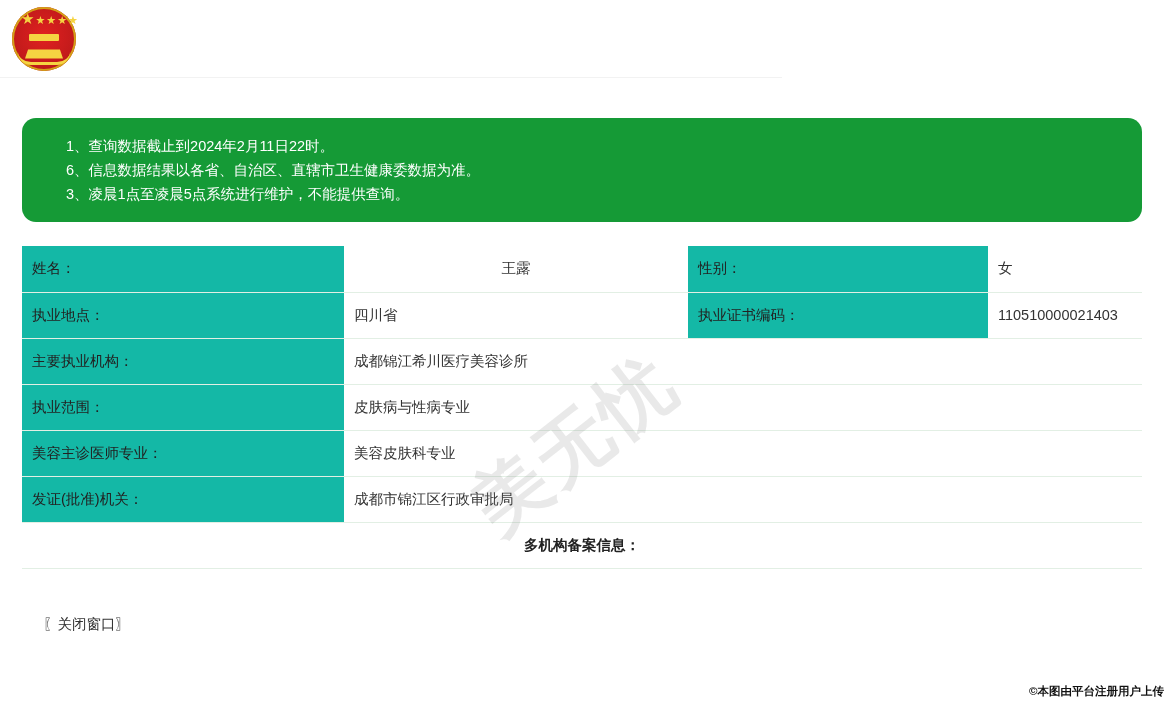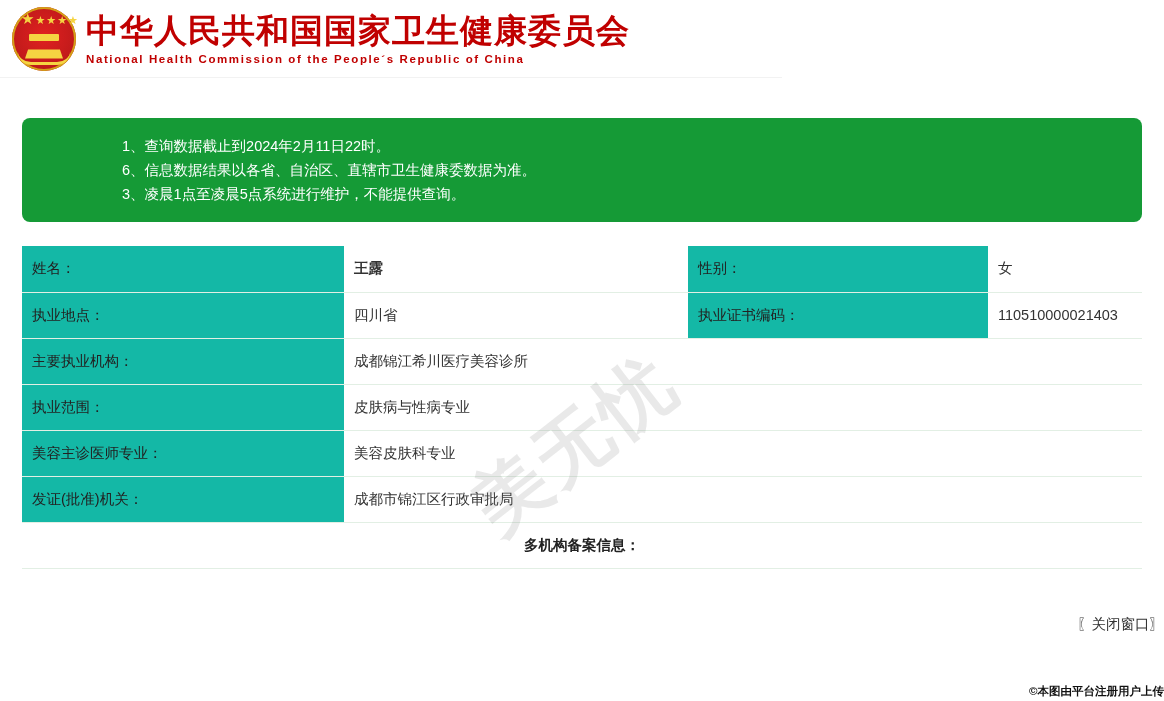--- a/index.html
+++ b/index.html
@@ -99,22 +99,22 @@
     white-space: nowrap;
   }
 
   
   .notice-wrap {
     padding: 40px 22px 0 22px;
   }
   .notice {
     background: #159a36;
     color: #ffffff;
-    border-radius: 8px;
-    padding: 16px 0 16px 100px;
+    border-radius: 14px;
+    padding: 16px 0 16px 44px;
     box-sizing: border-box;
   }
   .notice .line {
     font-size: 14.5px;
     line-height: 24px;
     white-space: nowrap;
   }
 
   
   .table-wrap {
@@ -142,21 +142,21 @@
   }
   td.value {
     background: #ffffff;
     color: #333;
   }
   .col-l1 { width: 322px; }
   .col-v1 { width: 344px; }
   .col-l2 { width: 300px; }
   .col-v2 { width: 154px; }
 
-  .value-bold { font-weight: bold; }
+  .value-bold { font-weight: normal; text-align: center; }
 
   .footer-row td {
     text-align: center;
     font-weight: bold;
     height: 54px;
     border-bottom: none;
     background: #ffffff;
     font-size: 14.5px;
   }
 
@@ -170,22 +170,23 @@
     color: rgba(120, 120, 120, 0.16);
     transform: rotate(-38deg);
     transform-origin: left top;
     pointer-events: none;
     white-space: nowrap;
     letter-spacing: 4px;
   }
 
   
   .close-wrap {
-    text-align: right;
+    text-align: left;
     margin-top: 46px;
+    margin-left: 43px;
   }
   .close-link {
     font-size: 14.5px;
     color: #333;
     text-decoration: none;
     cursor: pointer;
   }
 
   
   .credit {
@@ -200,24 +201,20 @@
 </style>
 </head>
 <body>
 
 <div class="header">
   <div class="emblem">
     <div class="stars"><span class="big">★</span>★★★★</div>
     <div class="gate2"></div>
     <div class="gate"></div>
     <div class="wheat"></div>
-  </div>
-  <div class="title-block">
-    <div class="title-cn">中华人民共和国国家卫生健康委员会</div>
-    <div class="title-en">National Health Commission of the People´s Republic of China</div>
   </div>
 </div>
 
 <div class="notice-wrap">
   <div class="notice">
     <div class="line">1、查询数据截止到2024年2月11日22时。</div>
     <div class="line">6、信息数据结果以各省、自治区、直辖市卫生健康委数据为准。</div>
     <div class="line">3、凌晨1点至凌晨5点系统进行维护，不能提供查询。</div>
   </div>
 </div>

